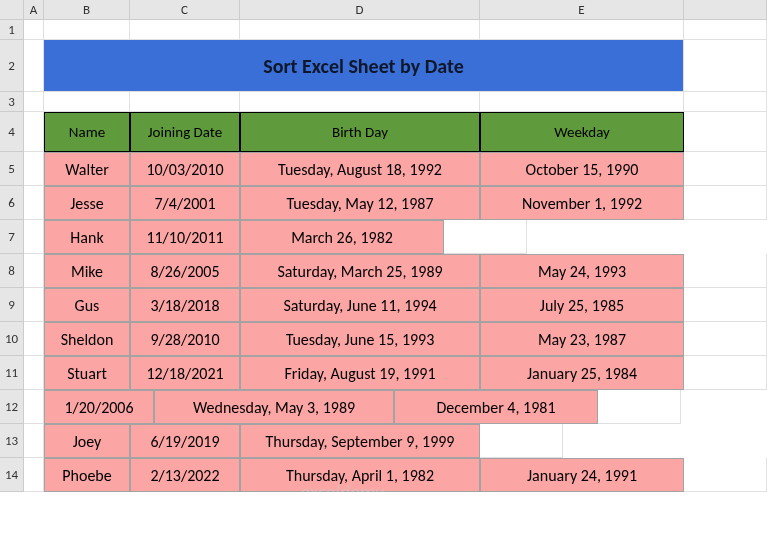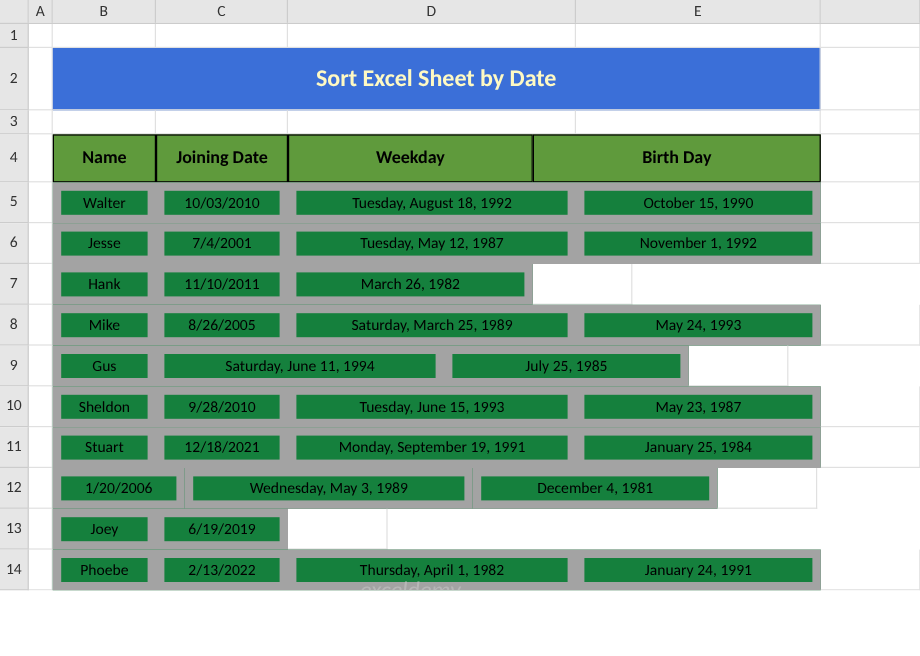--- a/index.html
+++ b/index.html
@@ -71,44 +71,44 @@
     .col-F { width: 83px; }
     
     .row-1 { height: 20px; }
     .row-2 { height: 52px; }
     .row-3 { height: 20px; }
     .row-4 { height: 40px; }
     .row-data { height: 34px; }
     
     .title-cell {
       background: #3b6fd8;
-      color: #fef9c3;
+      color: #0f172a;
       font-weight: bold;
       font-size: 20px;
       justify-content: center;
       border-right: none;
     }
     .title-span {
       flex: 1;
       border-right: 1px solid #e0e0e0;
     }
     
     .header-cell {
       background: #5f9a3c;
       color: #000000;
-      font-weight: bold;
+      font-weight: normal;
       font-size: 15px;
       border: 1px solid #000000;
     }
     
     .data-cell {
-      border: 7px solid #a3a3a3;
-      background: #15803d;
+      border: 1px solid #a3a3a3;
+      background: #fca5a5;
       color: #000000;
-      font-size: 13px;
+      font-size: 16px;
     }
     
     .watermark {
       position: absolute;
       top: 480px;
       left: 300px;
       font-size: 20px;
       color: #cccccc;
       opacity: 0.5;
       pointer-events: none;
@@ -162,22 +162,22 @@
       <div class="cell col-F"></div>
     </div>
   </div>
 
   <div class="row-wrapper row-4">
     <div class="row-header">4</div>
     <div class="cells">
       <div class="cell col-A"></div>
       <div class="cell header-cell col-B">Name</div>
       <div class="cell header-cell col-C">Joining Date</div>
+      <div class="cell header-cell col-D">Birth Day</div>
       <div class="cell header-cell col-E">Weekday</div>
-      <div class="cell header-cell col-D">Birth Day</div>
       <div class="cell col-F"></div>
     </div>
   </div>
 
   <div id="data-rows">
       <div class="row-wrapper row-data">
     <div class="row-header">5</div>
     <div class="cells">
       <div class="cell col-A"></div>
       <div class="cell data-cell col-B">Walter</div>
@@ -217,20 +217,21 @@
       <div class="cell data-cell col-D">Saturday, March 25, 1989</div>
       <div class="cell data-cell col-E">May 24, 1993</div>
       <div class="cell col-F"></div>
     </div>
   </div>
       <div class="row-wrapper row-data">
     <div class="row-header">9</div>
     <div class="cells">
       <div class="cell col-A"></div>
       <div class="cell data-cell col-B">Gus</div>
+      <div class="cell data-cell col-C">3/18/2018</div>
       <div class="cell data-cell col-D">Saturday, June 11, 1994</div>
       <div class="cell data-cell col-E">July 25, 1985</div>
       <div class="cell col-F"></div>
     </div>
   </div>
       <div class="row-wrapper row-data">
     <div class="row-header">10</div>
     <div class="cells">
       <div class="cell col-A"></div>
       <div class="cell data-cell col-B">Sheldon</div>
@@ -239,41 +240,42 @@
       <div class="cell data-cell col-E">May 23, 1987</div>
       <div class="cell col-F"></div>
     </div>
   </div>
       <div class="row-wrapper row-data">
     <div class="row-header">11</div>
     <div class="cells">
       <div class="cell col-A"></div>
       <div class="cell data-cell col-B">Stuart</div>
       <div class="cell data-cell col-C">12/18/2021</div>
-      <div class="cell data-cell col-D">Monday, September 19, 1991</div>
+      <div class="cell data-cell col-D">Friday, August 19, 1991</div>
       <div class="cell data-cell col-E">January 25, 1984</div>
       <div class="cell col-F"></div>
     </div>
   </div>
       <div class="row-wrapper row-data">
     <div class="row-header">12</div>
     <div class="cells">
       <div class="cell col-A"></div>
       <div class="cell data-cell col-C">1/20/2006</div>
       <div class="cell data-cell col-D">Wednesday, May 3, 1989</div>
       <div class="cell data-cell col-E">December 4, 1981</div>
       <div class="cell col-F"></div>
     </div>
   </div>
       <div class="row-wrapper row-data">
     <div class="row-header">13</div>
     <div class="cells">
       <div class="cell col-A"></div>
       <div class="cell data-cell col-B">Joey</div>
       <div class="cell data-cell col-C">6/19/2019</div>
+      <div class="cell data-cell col-D">Thursday, September 9, 1999</div>
       <div class="cell col-F"></div>
     </div>
   </div>
       <div class="row-wrapper row-data">
     <div class="row-header">14</div>
     <div class="cells">
       <div class="cell col-A"></div>
       <div class="cell data-cell col-B">Phoebe</div>
       <div class="cell data-cell col-C">2/13/2022</div>
       <div class="cell data-cell col-D">Thursday, April 1, 1982</div>

